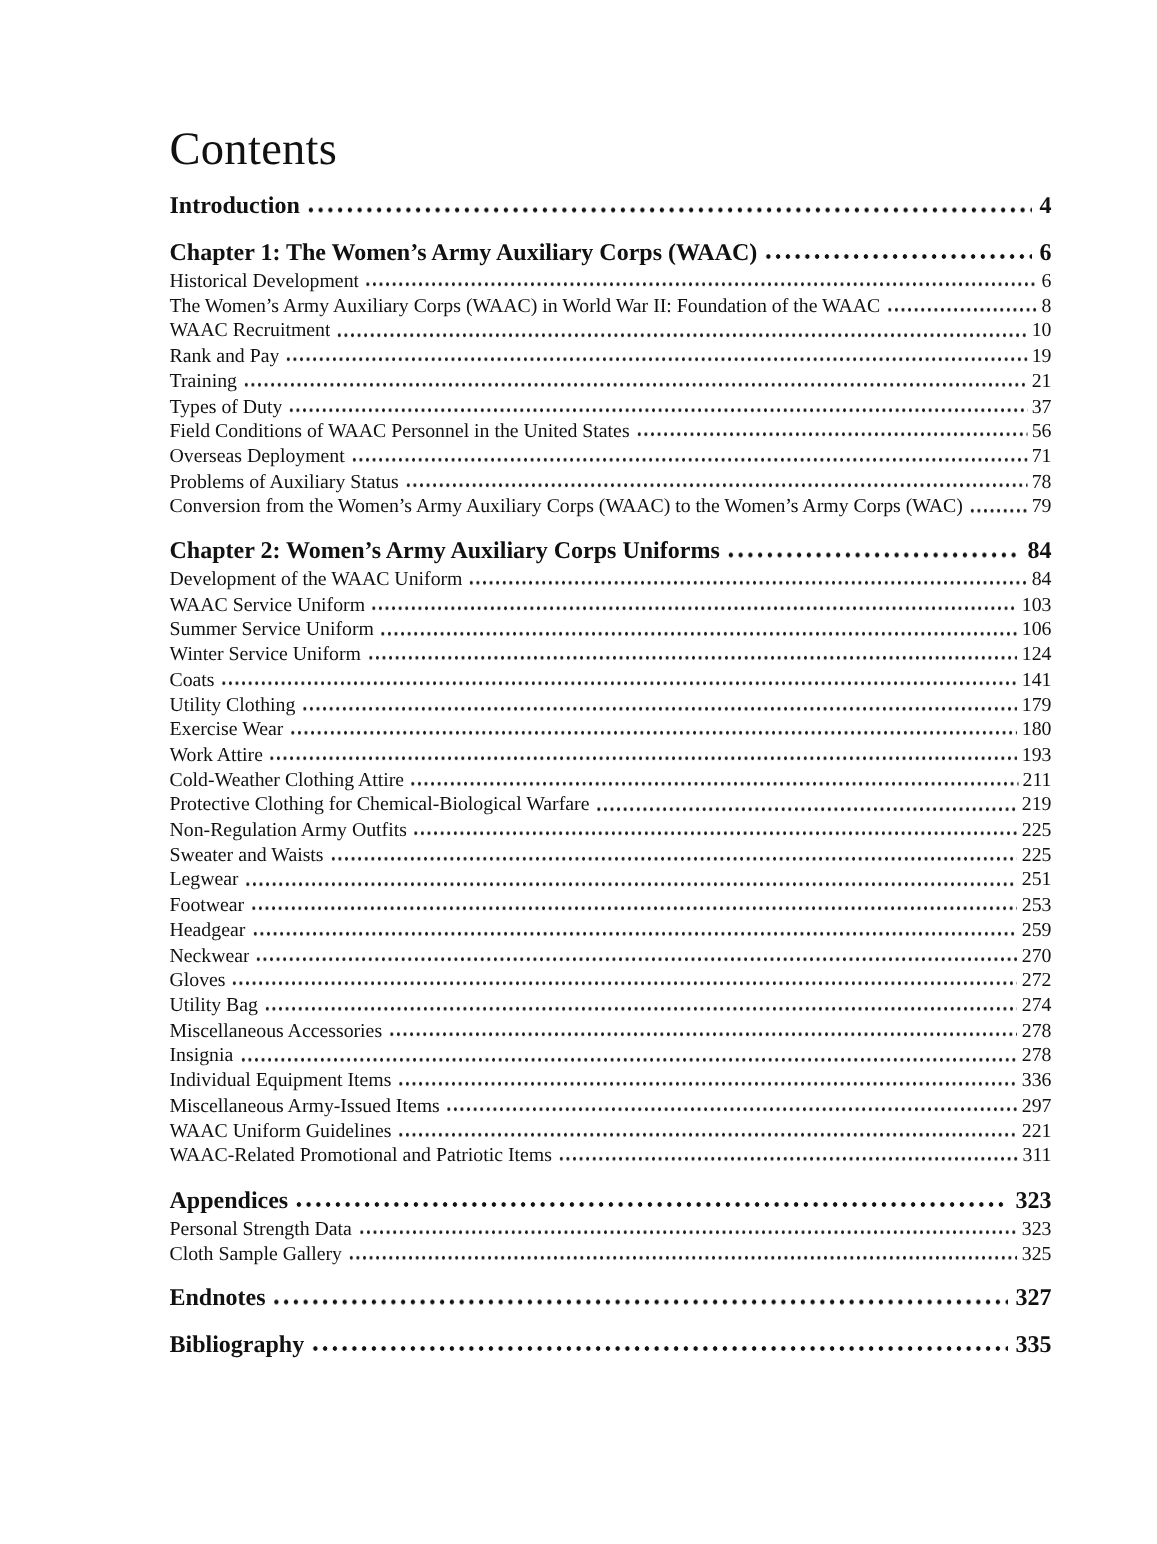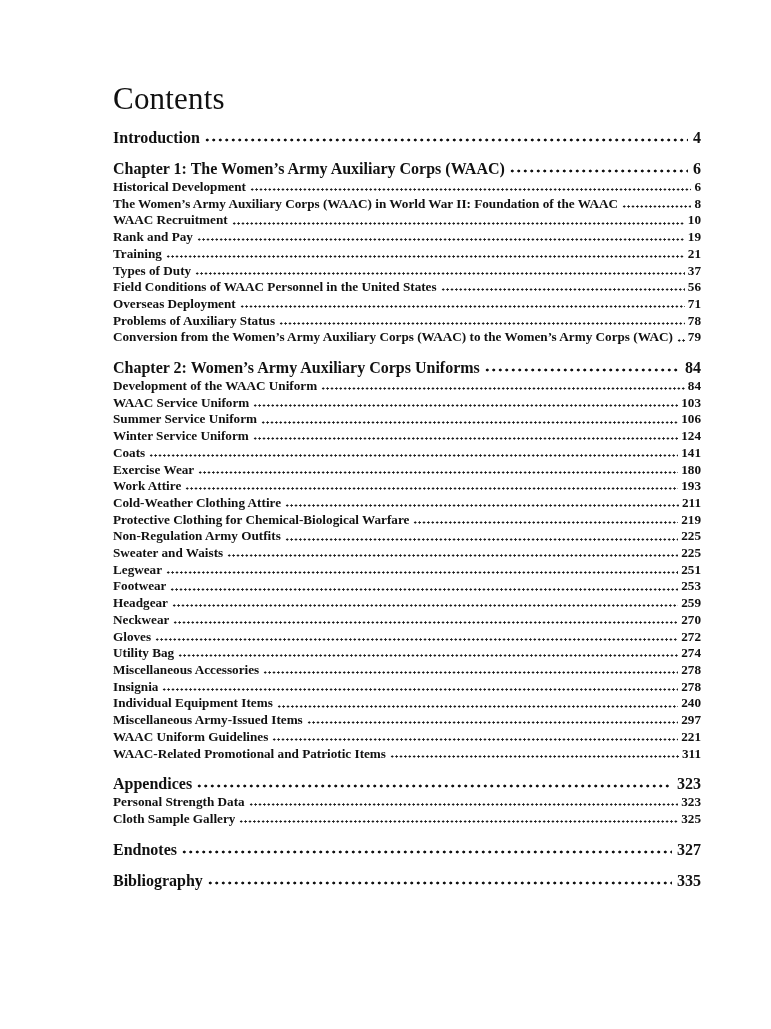--- a/index.html
+++ b/index.html
@@ -18,21 +18,20 @@
     font-weight: normal;
     line-height: 34px;
     margin: 0 0 11px 0;
     letter-spacing: 0.2px;
   }
   .toc-section { margin-top: 12px; }
   .row {
     display: flex;
     align-items: baseline;
     white-space: nowrap;
-    font-weight: bold;
   }
   .row .label { flex: 0 1 auto; overflow: hidden; }
   .row .page  { flex: 0 0 auto; text-align: right; }
   .leader {
     flex: 1 1 auto;
     min-width: 6px;
     align-self: stretch;
     margin: 0 3px 0 4px;
     background-repeat: repeat-x;
   }
@@ -155,20 +154,25 @@
           <span class="label">Winter Service Uniform</span>
           <span class="leader"></span>
           <span class="page">124</span>
         </div>
         <div class="row entry">
           <span class="label">Coats</span>
           <span class="leader"></span>
           <span class="page">141</span>
         </div>
         <div class="row entry">
+          <span class="label">Utility Clothing</span>
+          <span class="leader"></span>
+          <span class="page">179</span>
+        </div>
+        <div class="row entry">
           <span class="label">Exercise Wear</span>
           <span class="leader"></span>
           <span class="page">180</span>
         </div>
         <div class="row entry">
           <span class="label">Work Attire</span>
           <span class="leader"></span>
           <span class="page">193</span>
         </div>
         <div class="row entry">
@@ -227,21 +231,21 @@
           <span class="page">278</span>
         </div>
         <div class="row entry">
           <span class="label">Insignia</span>
           <span class="leader"></span>
           <span class="page">278</span>
         </div>
         <div class="row entry">
           <span class="label">Individual Equipment Items</span>
           <span class="leader"></span>
-          <span class="page">240</span>
+          <span class="page">336</span>
         </div>
         <div class="row entry">
           <span class="label">Miscellaneous Army-Issued Items</span>
           <span class="leader"></span>
           <span class="page">297</span>
         </div>
         <div class="row entry">
           <span class="label">WAAC Uniform Guidelines</span>
           <span class="leader"></span>
           <span class="page">221</span>

